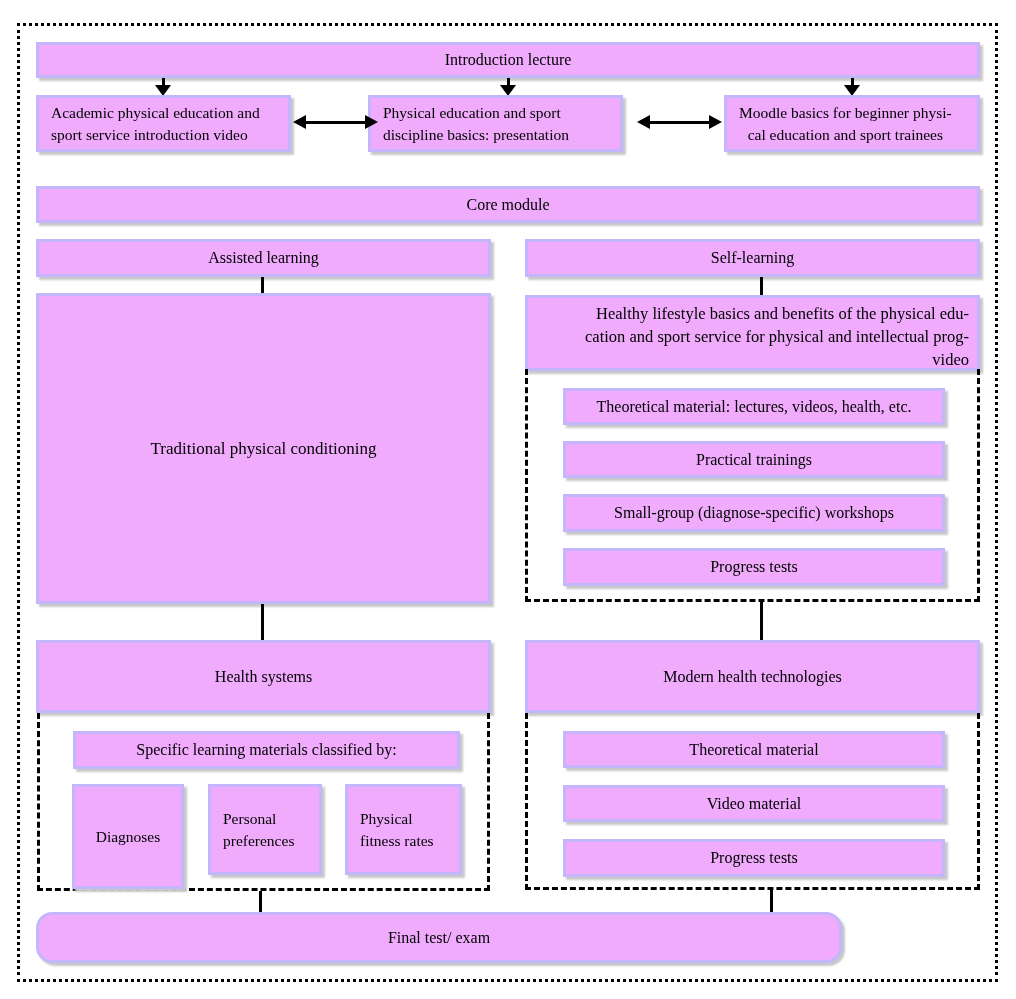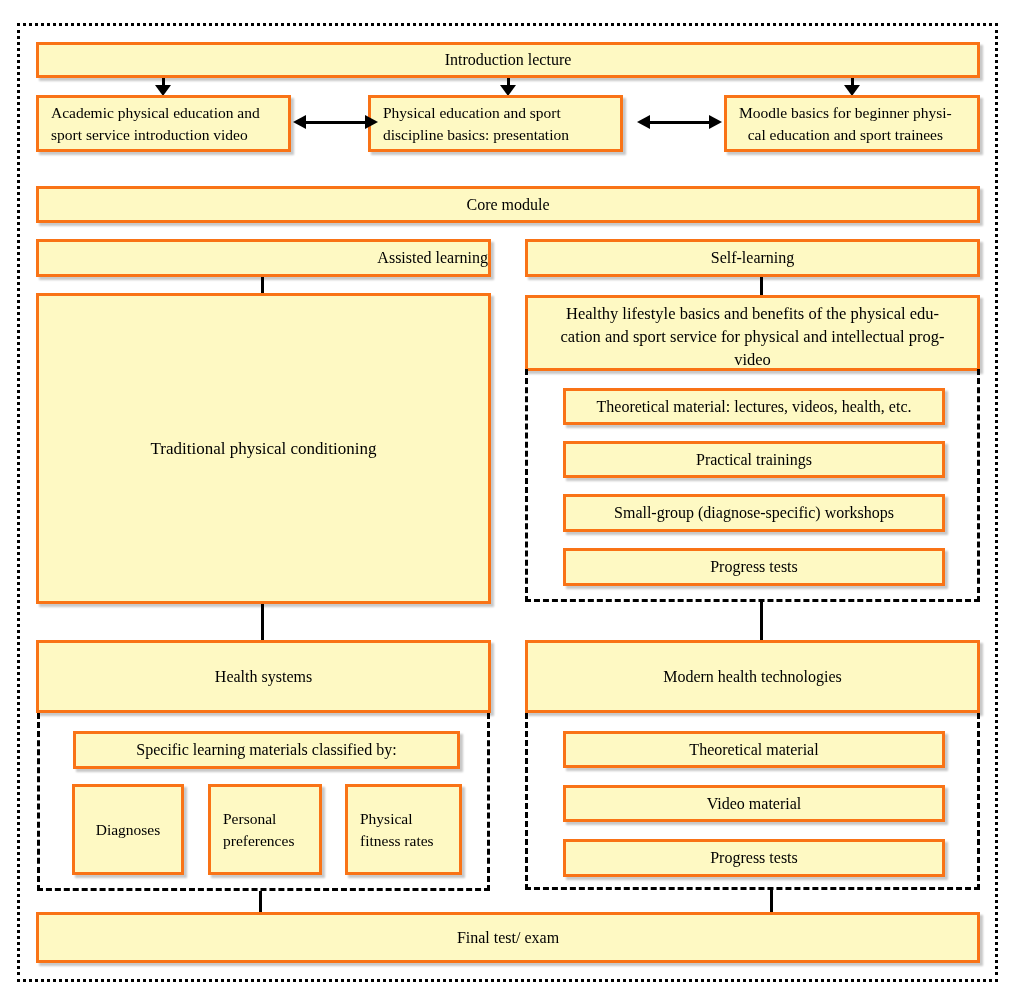--- a/index.html
+++ b/index.html
@@ -5,22 +5,22 @@
   html,body { margin:0; padding:0; background:#ffffff; }
   #canvas {
     position:relative; width:1016px; height:999px; background:#ffffff;
     font-family:"Liberation Serif", serif; color:#000;
   }
   .outer {
     position:absolute; left:17px; top:23px; width:981px; height:959px;
     border:3px dotted #000; box-sizing:border-box;
   }
   .box {
-    position:absolute; box-sizing:border-box; background:#fef9c3;
-    border:3px solid #f97316; box-shadow:3px 3px 2px #c8c8c8;
+    position:absolute; box-sizing:border-box; background:#f0abfc;
+    border:3px solid #c4b5fd; box-shadow:3px 3px 2px #c8c8c8;
     display:flex; align-items:center; justify-content:center;
     text-align:center; font-size:16px; line-height:22px;
   }
   .box.leftalign { justify-content:flex-start; text-align:left; padding-left:12px; padding-right:9px; }
   .box .ln { display:block; white-space:nowrap; }
   .box .lnwrap { display:block; }
   .dashed {
     position:absolute; box-sizing:border-box;
     border:3px dashed #000; border-top:none; background:transparent;
   }
@@ -43,44 +43,44 @@
     width:0; height:0;
     border-top:7px solid transparent; border-bottom:7px solid transparent;
     border-left:13px solid #000;
   }
   
   #intro-box      { left:36px; top:42px;  width:944px; height:36px; }
   #intro-video    { left:36px; top:95px;  width:255px; height:57px; font-size:15.5px; }
   #presentation   { left:368px; top:95px; width:255px; height:57px; font-size:15.5px; }
   #moodle         { left:724px; top:95px; width:256px; height:57px; font-size:15.5px;text-align:center; }
   #core-box       { left:36px; top:186px; width:944px; height:37px; }
-  #assisted-hdr   { left:36px; top:239px; width:455px; height:38px;justify-content:flex-end; }
+  #assisted-hdr   { left:36px; top:239px; width:455px; height:38px; }
   #self-hdr       { left:525px; top:239px; width:455px; height:38px; }
   #traditional    { left:36px; top:293px; width:455px; height:311px; font-size:17px; }
   #healthy {
     left:525px; top:295px; width:455px; height:76px;
-    display:block; text-align:center; padding:4px 8px; font-size:16.5px; line-height:23px;
+    display:block; text-align:right; padding:4px 8px; font-size:16.5px; line-height:23px;
   }
   #dashed-self    { left:525px; top:369px; width:455px; height:233px; }
   #act-0 { left:563px; top:388px; width:382px; height:37px; }
   #act-1 { left:563px; top:441px; width:382px; height:37px; }
   #act-2 { left:563px; top:494px; width:382px; height:38px; }
   #act-3 { left:563px; top:548px; width:382px; height:38px; }
   #health-box     { left:36px; top:640px; width:455px; height:73px; }
   #modern-box     { left:525px; top:640px; width:455px; height:73px; }
   #dashed-health  { left:37px; top:713px; width:453px; height:178px; }
   #dashed-modern  { left:525px; top:713px; width:455px; height:177px; }
   #specific-box   { left:73px; top:731px; width:387px; height:38px; }
-  #diagnoses      { left:72px; top:784px; width:112px; height:91px; font-size:15.5px; }
+  #diagnoses      { left:72px; top:784px; width:112px; height:105px; font-size:15.5px; }
   #preferences    { left:208px; top:784px; width:114px; height:91px; font-size:15.5px; }
   #fitness        { left:345px; top:784px; width:117px; height:91px; font-size:15.5px; }
   #res-0 { left:563px; top:731px; width:382px; height:37px; }
   #res-1 { left:563px; top:785px; width:382px; height:37px; }
   #res-2 { left:563px; top:839px; width:382px; height:38px; }
-  #final-box      { left:36px; top:912px; width:944px; height:51px; }
+  #final-box      { left:36px; top:912px; width:806px; height:51px;border-radius:16px; }
 </style>
 </head>
 <body>
 
 <div id="canvas">
   <div class="outer"></div>
 
   <div class="box" id="intro-box">
     <span>Introduction lecture</span>
   </div>

